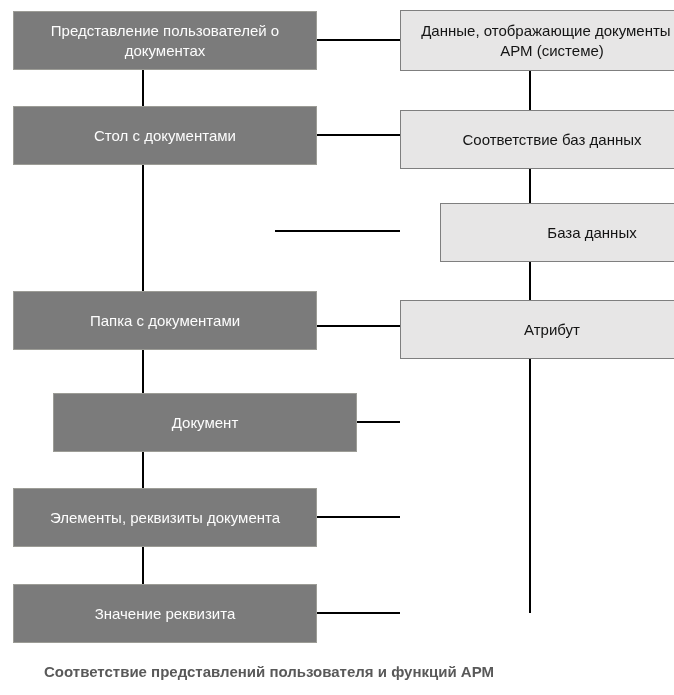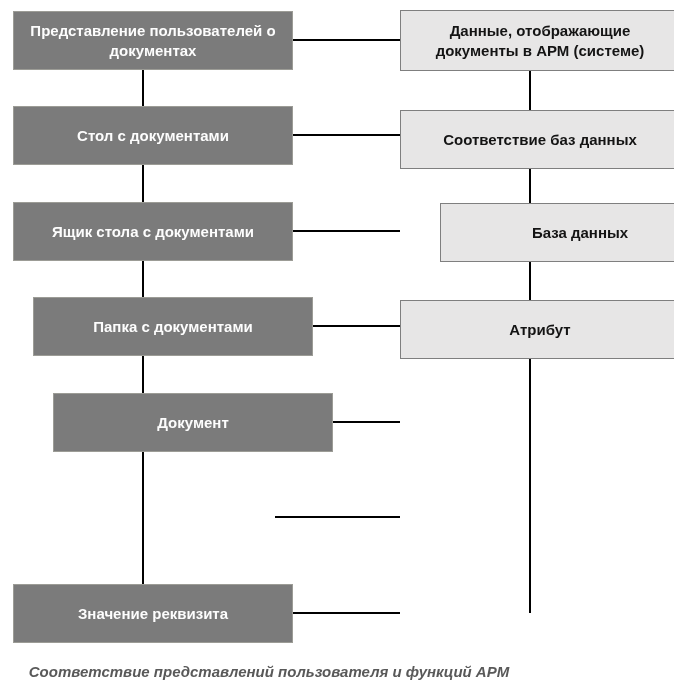--- a/index.html
+++ b/index.html
@@ -35,61 +35,59 @@
   .hline.h1 { top: 39px; }
   .hline.h2 { top: 134px; }
   .hline.h3 { top: 230px; }
   .hline.h4 { top: 325px; }
   .hline.h5 { top: 421px; }
   .hline.h6 { top: 516px; }
   .hline.h7 { top: 612px; }
   
   .box {
     position: absolute;
-    width: 280px;
+    width: 304px;
     height: 59px;
     box-sizing: border-box;
     display: flex;
     align-items: center;
     justify-content: center;
     text-align: center;
     z-index: 1;
     font-size: 15px;
     line-height: 20px;
     padding: 3px 12px;
-    font-weight: bold;
   }
   .box span { white-space: pre-wrap; }
   .box.dark {
     left: 13px;
     background: var(--left-box-fill, #7b7b7b);
     border: 1px solid var(--left-box-border, #9c9c96);
     color: var(--left-box-text, #fdfdfd);
   }
   .box.light {
     left: 400px;
     background: var(--right-box-fill, #e7e6e6);
     border: 1px solid var(--right-box-border, #7f7f7f);
     color: var(--right-box-text, #141414);
   }
   .dark.r1 { top: 11px; }  .light.r1 { top: 10px; height: 61px; }
   .dark.r2 { top: 106px; align-items: center; } .light.r2 { top: 110px; }
   .dark.r3 { top: 202px; } .light.r3 { top: 203px; margin-left: 40px; }
-  .dark.r4 { top: 297px; margin-left: 20px; } .light.r4 { top: 300px; }
+  .dark.r4 { top: 291px; } .light.r4 { top: 300px; }
   .dark.r5 { top: 393px; margin-left: 40px; } .light.r5 { top: 393px; }
   .dark.r6 { top: 488px; } .light.r6 { top: 490px; }
   .dark.r7 { top: 584px; } .light.r7 { top: 585px; }
   
   .caption {
     position: absolute;
     left: 0;
     top: 663px;
     width: 538px;
     text-align: center;
-    font-style: italic;
     font-weight: 600;
     font-size: 15px;
     color: var(--caption-color, #595959);
   }
 </style>
 </head>
 <body>
 
 <div class="canvas">
 
@@ -111,37 +109,37 @@
       <span>Данные, отображающие документы в АРМ (системе)</span>
     </div>
 
   <div class="box dark r2">
       <span>Стол с документами</span>
     </div>
   <div class="box light r2">
       <span>Соответствие баз данных</span>
     </div>
 
-  <div class="box dark r3">
-      <span>Ящик стола с документами</span>
-    </div>
   <div class="box light r3">
       <span>База данных</span>
     </div>
 
   <div class="box dark r4">
       <span>Папка с документами</span>
     </div>
   <div class="box light r4">
       <span>Атрибут</span>
     </div>
 
   <div class="box dark r5">
       <span>Документ</span>
     </div>
 
+  <div class="box dark r6">
+      <span>Элементы, реквизиты документа</span>
+    </div>
 
   <div class="box dark r7">
       <span>Значение реквизита</span>
     </div>
 
   <div class="caption">Соответствие представлений пользователя и функций АРМ</div>
 </div>
 
 </body></html>

